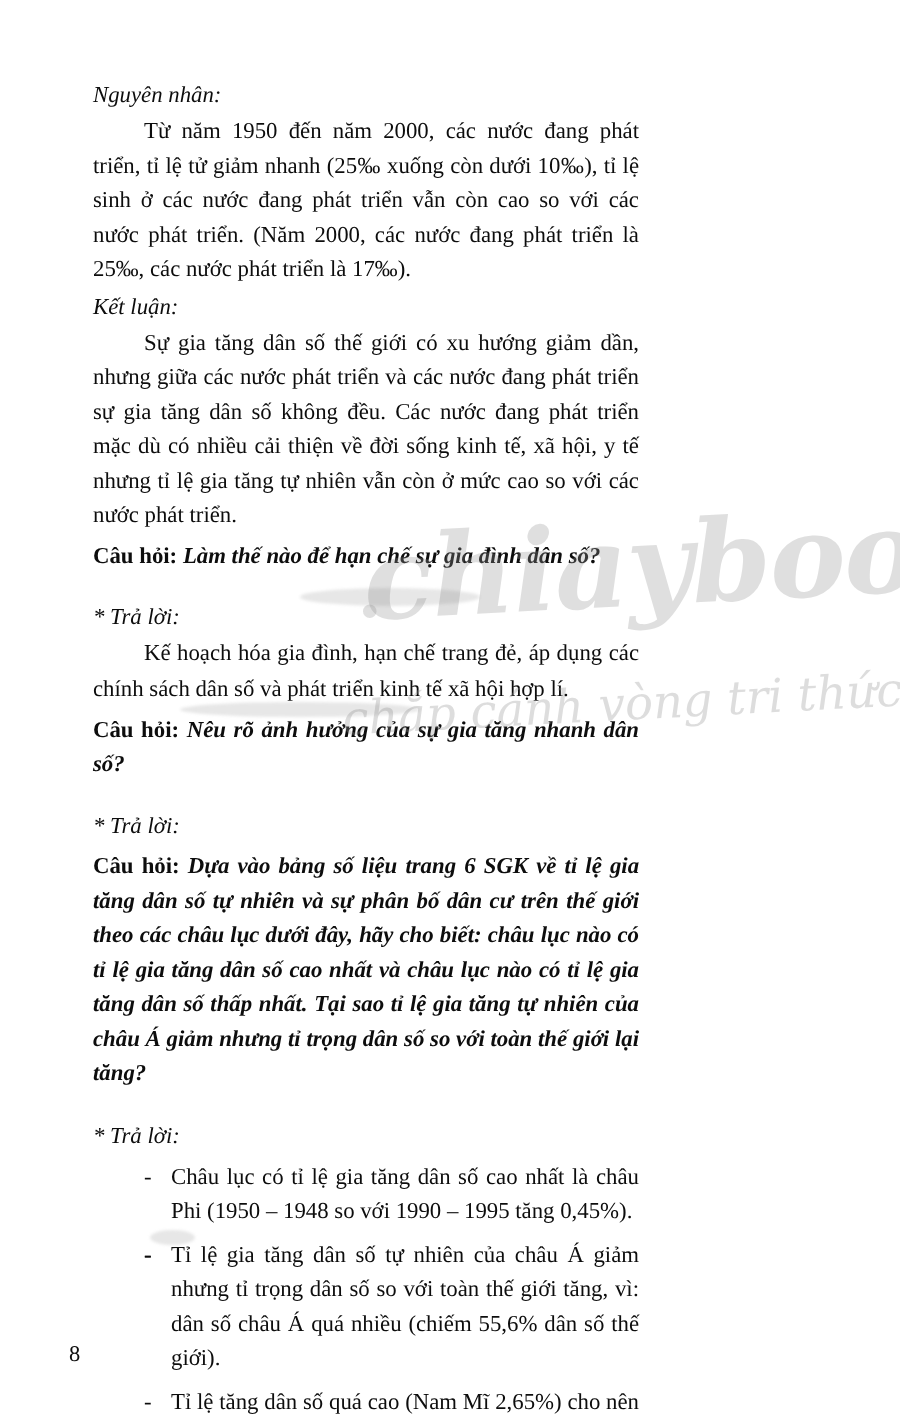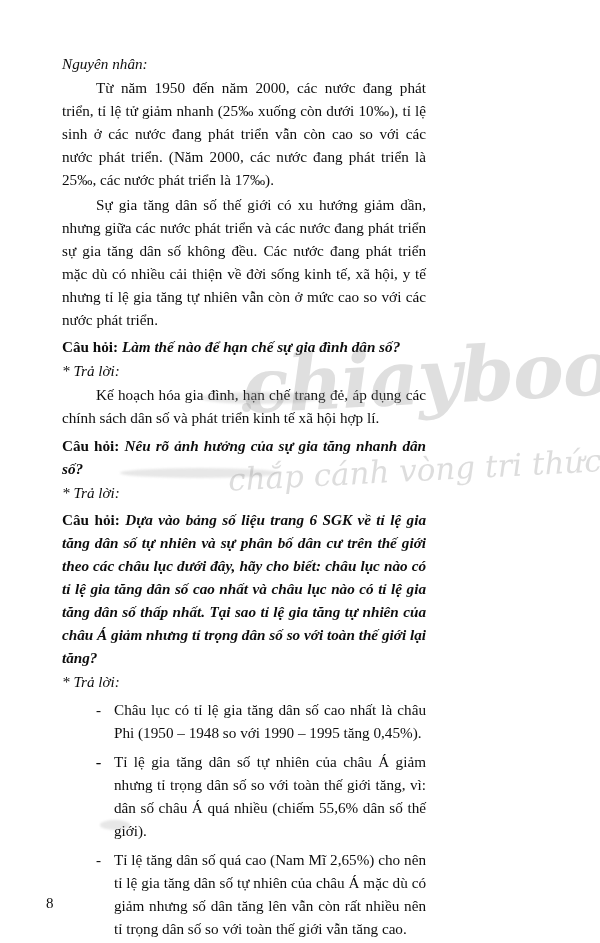--- a/index.html
+++ b/index.html
@@ -78,21 +78,21 @@
     font-style: italic;
     font-weight: bold;
     margin-top: 4px;
   }
   .q .lbl {
     font-weight: bold;
     font-style: normal;
   }
   .ans {
     font-style: italic;
-    margin-top: 1px;
+    margin-top: 18px;
     margin-bottom: 1px;
   }
   .heading {
     font-style: italic;
     margin-bottom: 1px;
   }
   ul.dashlist {
     list-style: none;
     margin: 4px 0 0 0;
     padding: 0;
@@ -126,20 +126,21 @@
   }
 </style>
 </head>
 <body>
 
 <div class="page">
 
   <p class="heading">Nguyên nhân:</p>
   <p class="indent ital">Từ năm 1950 đến năm 2000, các nước đang phát triển, tỉ lệ tử giảm nhanh (25‰ xuống còn dưới 10‰), tỉ lệ sinh ở các nước đang phát triển vẫn còn cao so với các nước phát triển. (Năm 2000, các nước đang phát triển là 25‰, các nước phát triển là 17‰).</p>
 
+  <p class="heading">Kết luận:</p>
   <p class="indent ital">Sự gia tăng dân số thế giới có xu hướng giảm dần, nhưng giữa các nước phát triển và các nước đang phát triển sự gia tăng dân số không đều. Các nước đang phát triển mặc dù có nhiều cải thiện về đời sống kinh tế, xã hội, y tế nhưng tỉ lệ gia tăng tự nhiên vẫn còn ở mức cao so với các nước phát triển.</p>
 
   <p class="q"><span class="lbl">Câu hỏi:</span> <span>Làm thế nào để hạn chế sự gia đình dân số?</span></p>
   <p class="ans">* Trả lời:</p>
   <p class="indent ital">Kế hoạch hóa gia đình, hạn chế trang đẻ, áp dụng các chính sách dân số và phát triển kinh tế xã hội hợp lí.</p>
 
   <p class="q"><span class="lbl">Câu hỏi:</span> <span>Nêu rõ ảnh hưởng của sự gia tăng nhanh dân số?</span></p>
   <p class="ans">* Trả lời:</p>
 
   <p class="q"><span class="lbl">Câu hỏi:</span> <span>Dựa vào bảng số liệu trang 6 SGK về tỉ lệ gia tăng dân số tự nhiên và sự phân bố dân cư trên thế giới theo các châu lục dưới đây, hãy cho biết: châu lục nào có tỉ lệ gia tăng dân số cao nhất và châu lục nào có tỉ lệ gia tăng dân số thấp nhất. Tại sao tỉ lệ gia tăng tự nhiên của châu Á giảm nhưng tỉ trọng dân số so với toàn thế giới lại tăng?</span></p>

